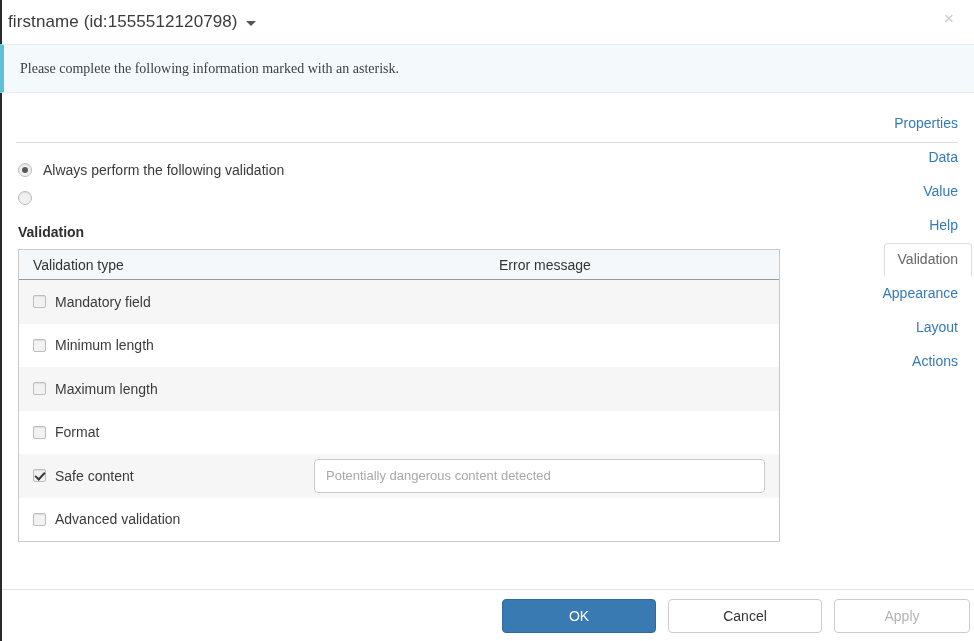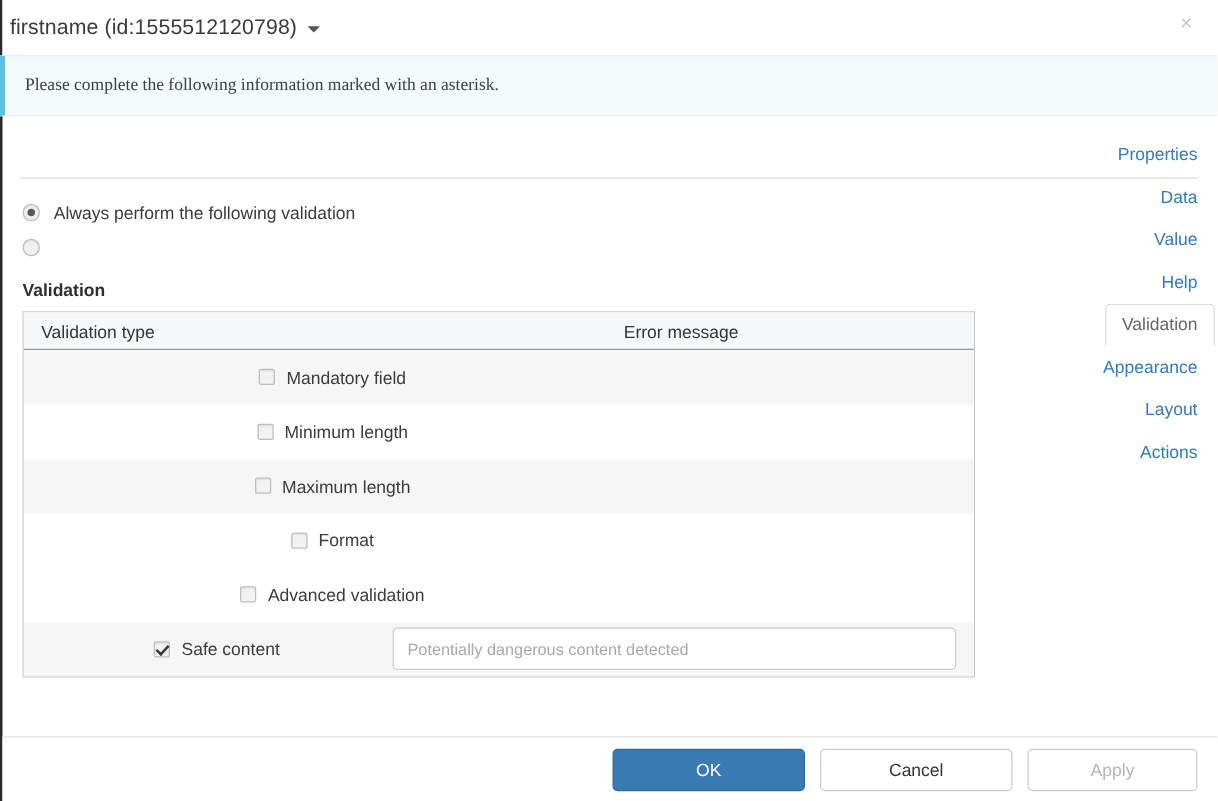--- a/index.html
+++ b/index.html
@@ -203,21 +203,20 @@
     height: 43.5px;
     background: #ffffff;
   }
   .trow.alt { background: #f6f6f6; }
 
   .td-type {
     width: 480px;
     display: flex;
     align-items: center;
     padding-left: 14px;
-    justify-content: center;
   }
   .td-msg {
     flex: 1 1 auto;
     padding-right: 14px;
     display: flex;
     align-items: center;
   }
 
   .checkbox {
     width: 13px;
@@ -294,21 +293,21 @@
   }
 
   
   .footer {
     flex: 0 0 52px;
     border-top: 1px solid #e3e3e3;
     background: #ffffff;
     display: flex;
     align-items: center;
     justify-content: flex-end;
-    padding-right: 16px;
+    padding-right: 4px;
     gap: 12px;
   }
   .btn {
     height: 34px;
     border-radius: 4px;
     font-family: "Liberation Sans", sans-serif;
     font-size: 14px;
     cursor: pointer;
     border: 1px solid #cccccc;
     background: #ffffff;
@@ -398,35 +397,35 @@
             </div>
             <div class="td-msg"></div>
           </div>
           <div class="trow">
             <div class="td-type">
               <span class="checkbox"></span>
               <span class="row-label">Format</span>
             </div>
             <div class="td-msg"></div>
           </div>
+          <div class="trow alt">
+            <div class="td-type">
+              <span class="checkbox checked"></span>
+              <span class="row-label">Safe content</span>
+            </div>
+            <div class="td-msg">
+              <input type="text" class="msg-input" placeholder="Potentially dangerous content detected" style="">
+            </div>
+          </div>
           <div class="trow">
             <div class="td-type">
               <span class="checkbox"></span>
               <span class="row-label">Advanced validation</span>
             </div>
             <div class="td-msg"></div>
-          </div>
-          <div class="trow alt">
-            <div class="td-type">
-              <span class="checkbox checked"></span>
-              <span class="row-label">Safe content</span>
-            </div>
-            <div class="td-msg">
-              <input type="text" class="msg-input" placeholder="Potentially dangerous content detected" style="">
-            </div>
           </div>
         </div>
     </div>
 
 
   </div>
 
   <div class="footer">
     <button class="btn btn-ok">OK</button>
     <button class="btn btn-cancel">Cancel</button>

